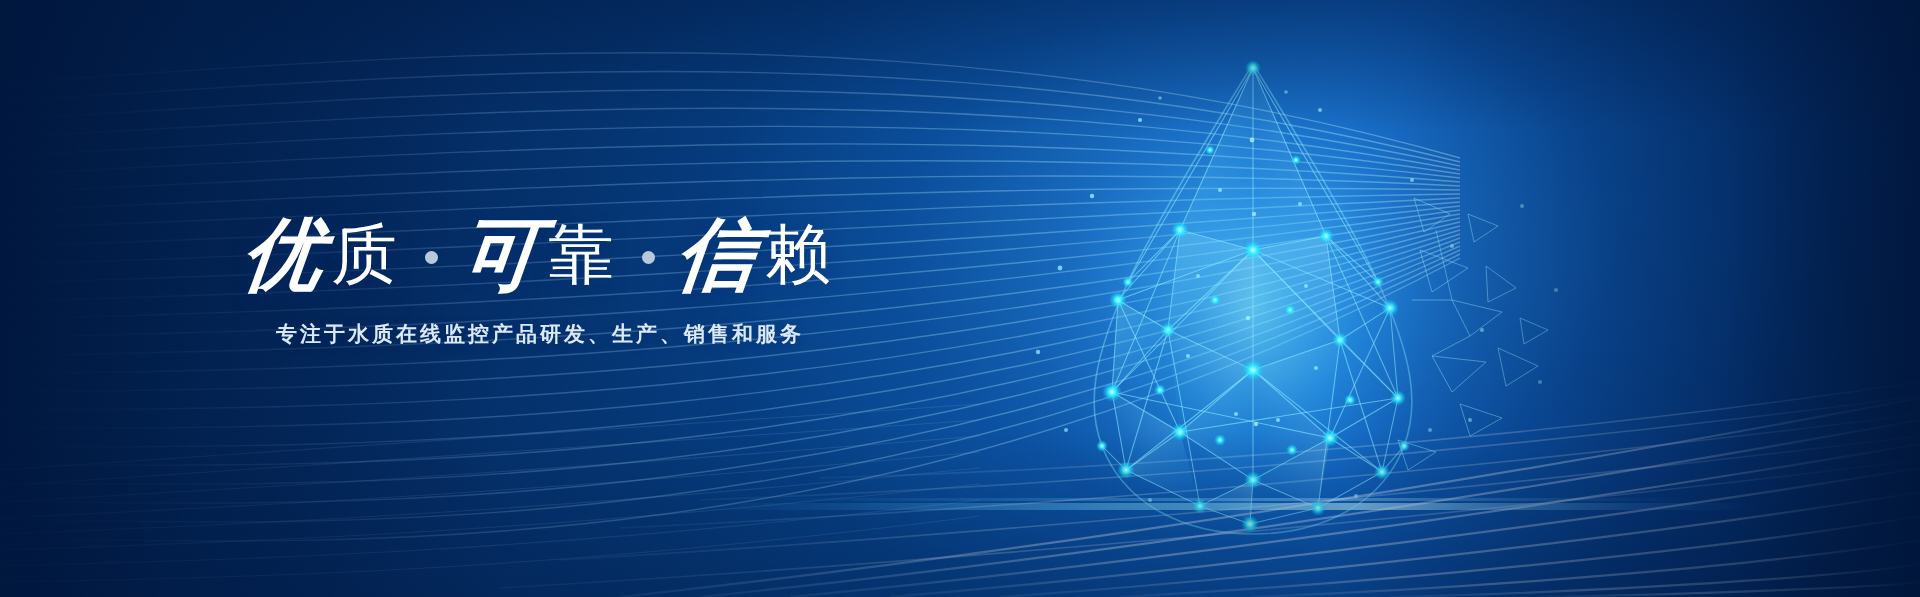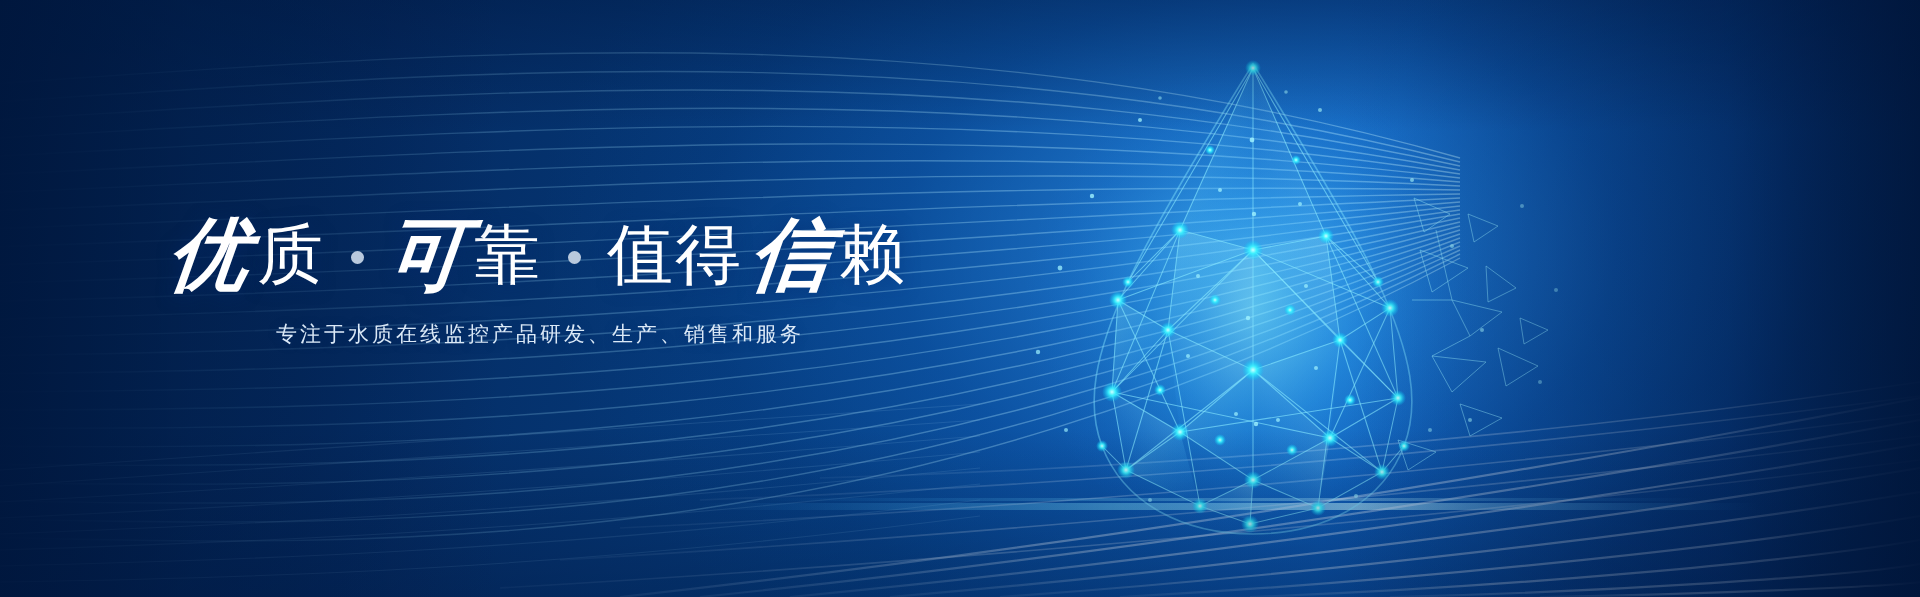--- a/index.html
+++ b/index.html
@@ -85,21 +85,21 @@
     background: #b9c9dd;
     display: inline-block;
     margin: 6px 20px 0 20px;
     flex: 0 0 auto;
   }
   .subline {
     margin-top: 26px;
     color: #dbe9f7;
     font-size: 21px;
     letter-spacing: 3px;
-    font-weight: 400;
+    font-weight: 700;
     white-space: nowrap;
     text-shadow: 0 1px 8px rgba(0,40,110,0.5);
   }
 </style>
 </head>
 <body>
 
 <div id="banner">
 
   <div class="layer bg-solid"></div>
@@ -376,20 +376,19 @@
   <div class="layer bg-vignette"></div>
 
   <div class="text-block">
     <div class="headline">
       <span class="hl-brush">优</span>
       <span class="hl-plain">质</span>
       <span class="hl-dot"></span>
       <span class="hl-brush">可</span>
       <span class="hl-plain">靠</span>
       <span class="hl-dot"></span>
-      <span class="hl-plain">值得</span>
       <span class="hl-brush">信</span>
       <span class="hl-plain">赖</span>
     </div>
     <div class="subline">专注于水质在线监控产品研发、生产、销售和服务</div>
   </div>
 
 </div>
 
 </body></html>

